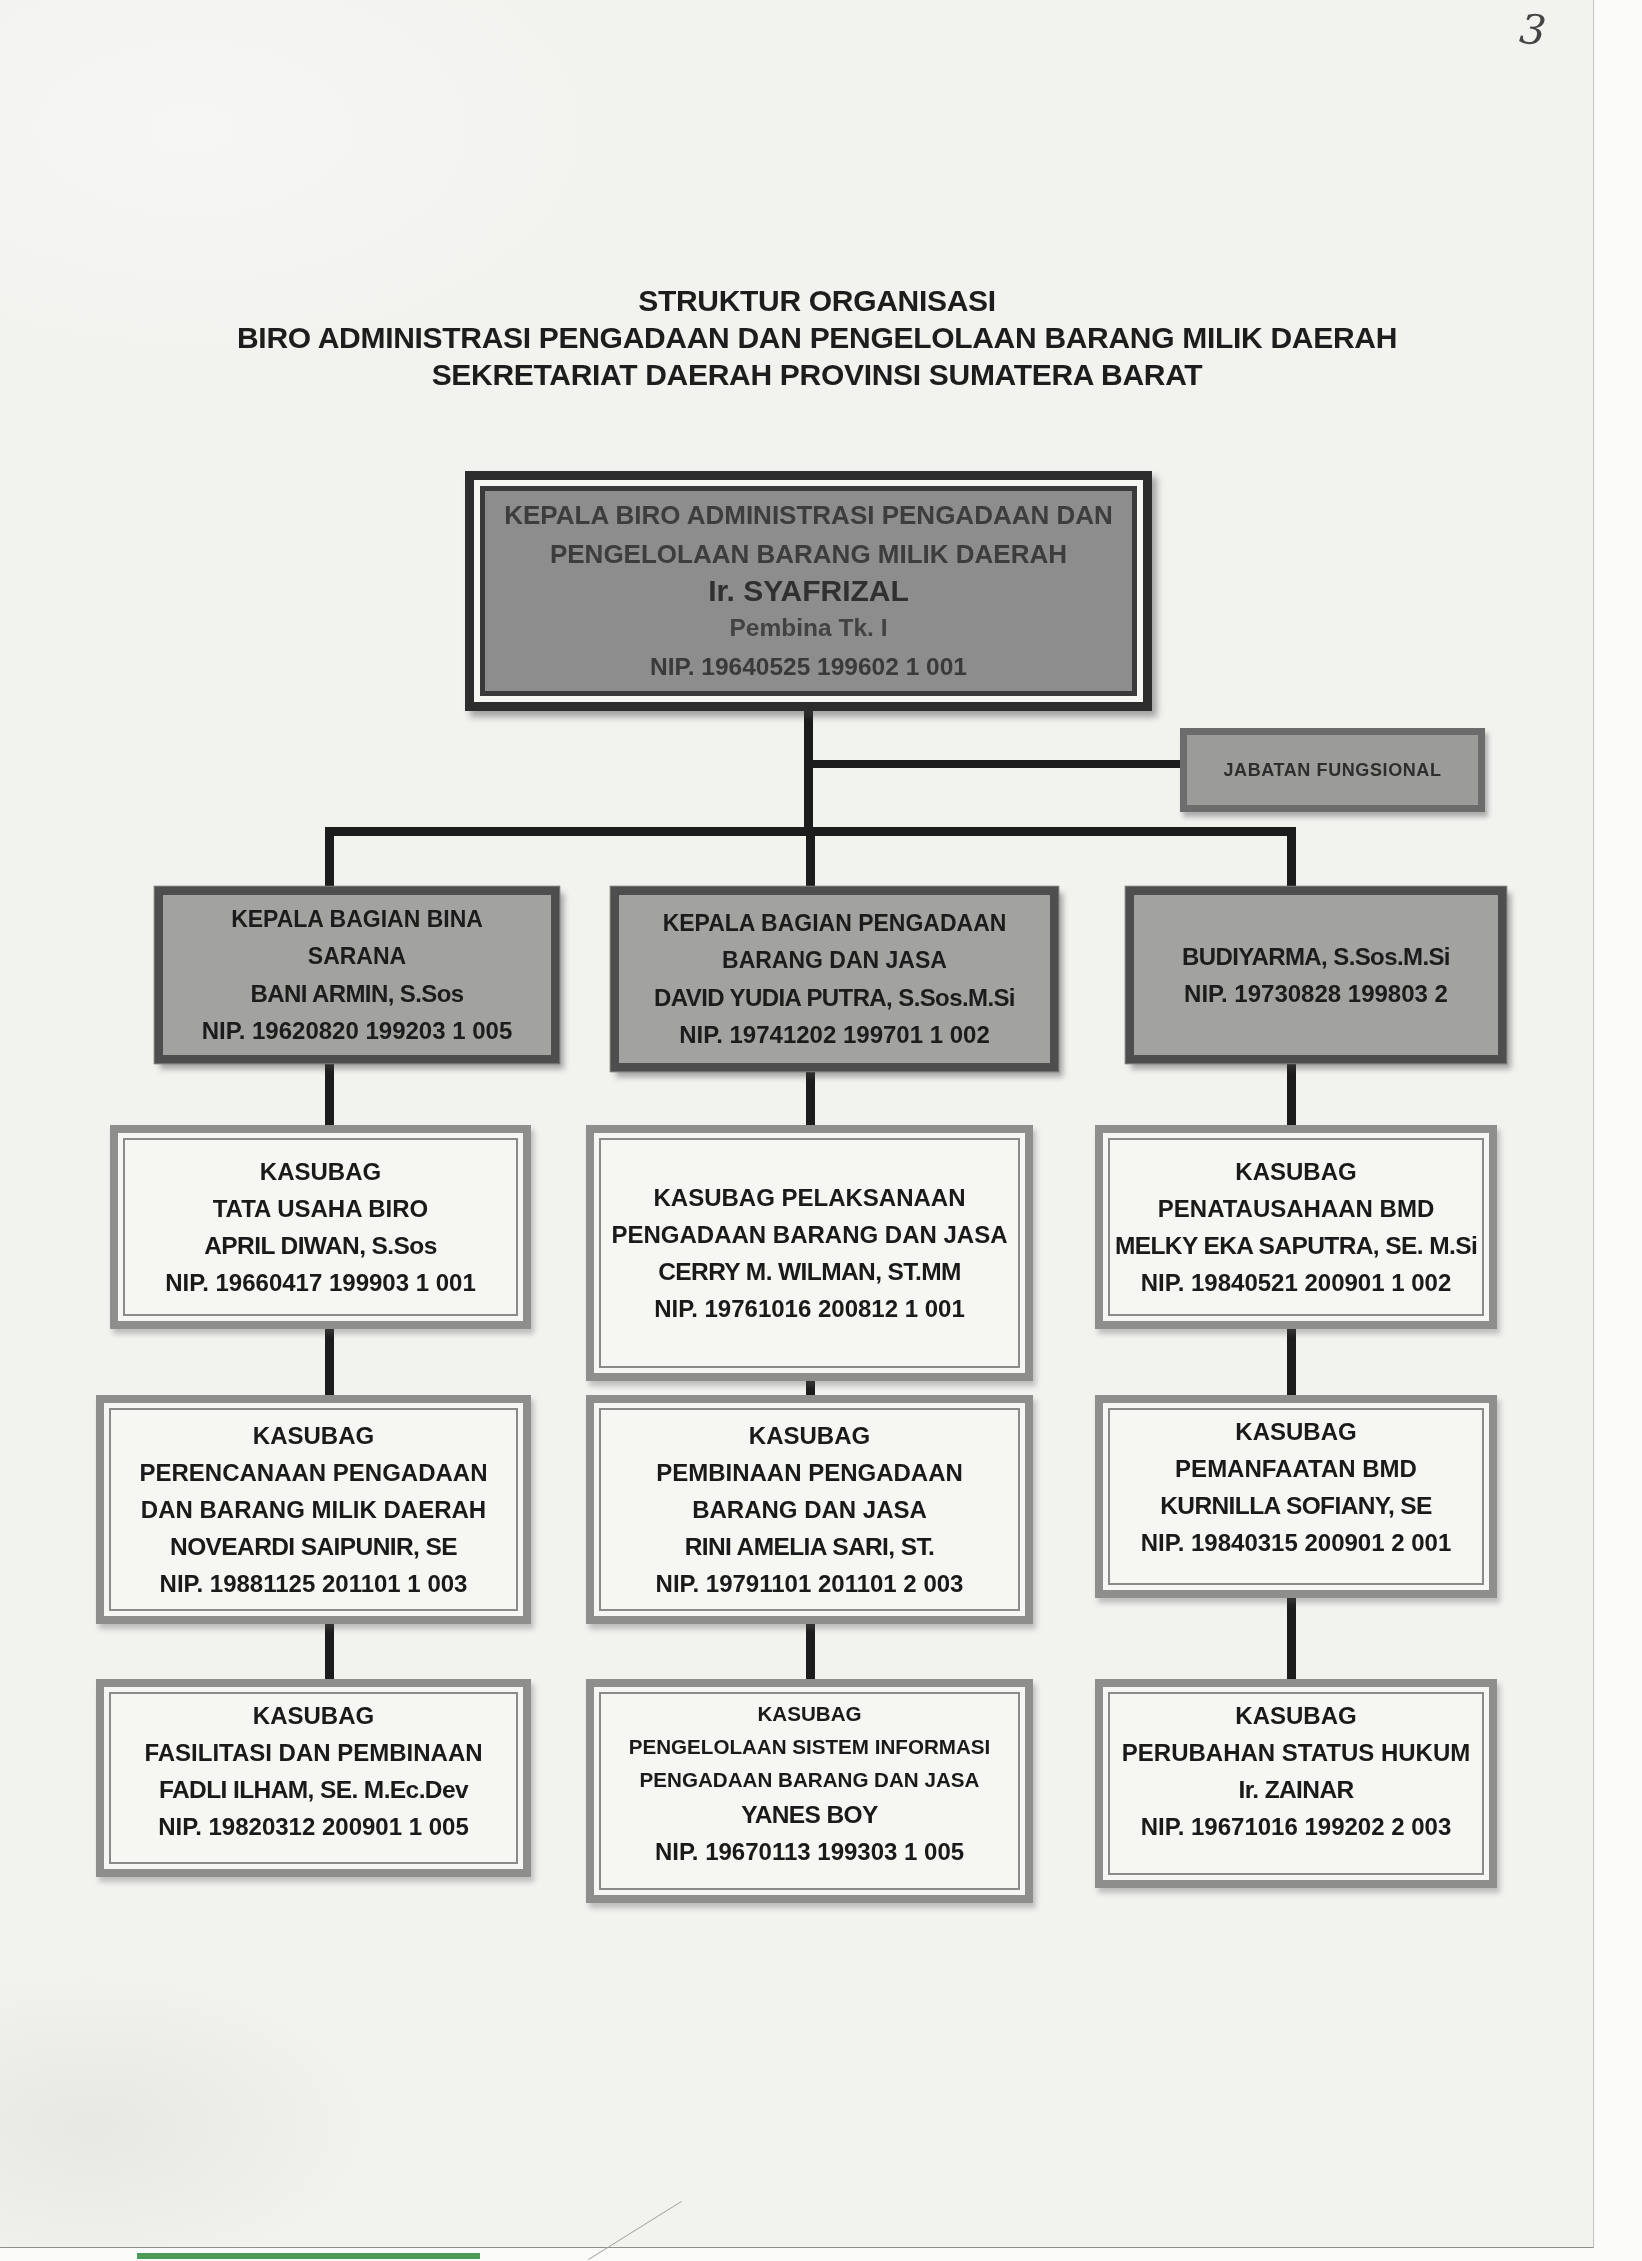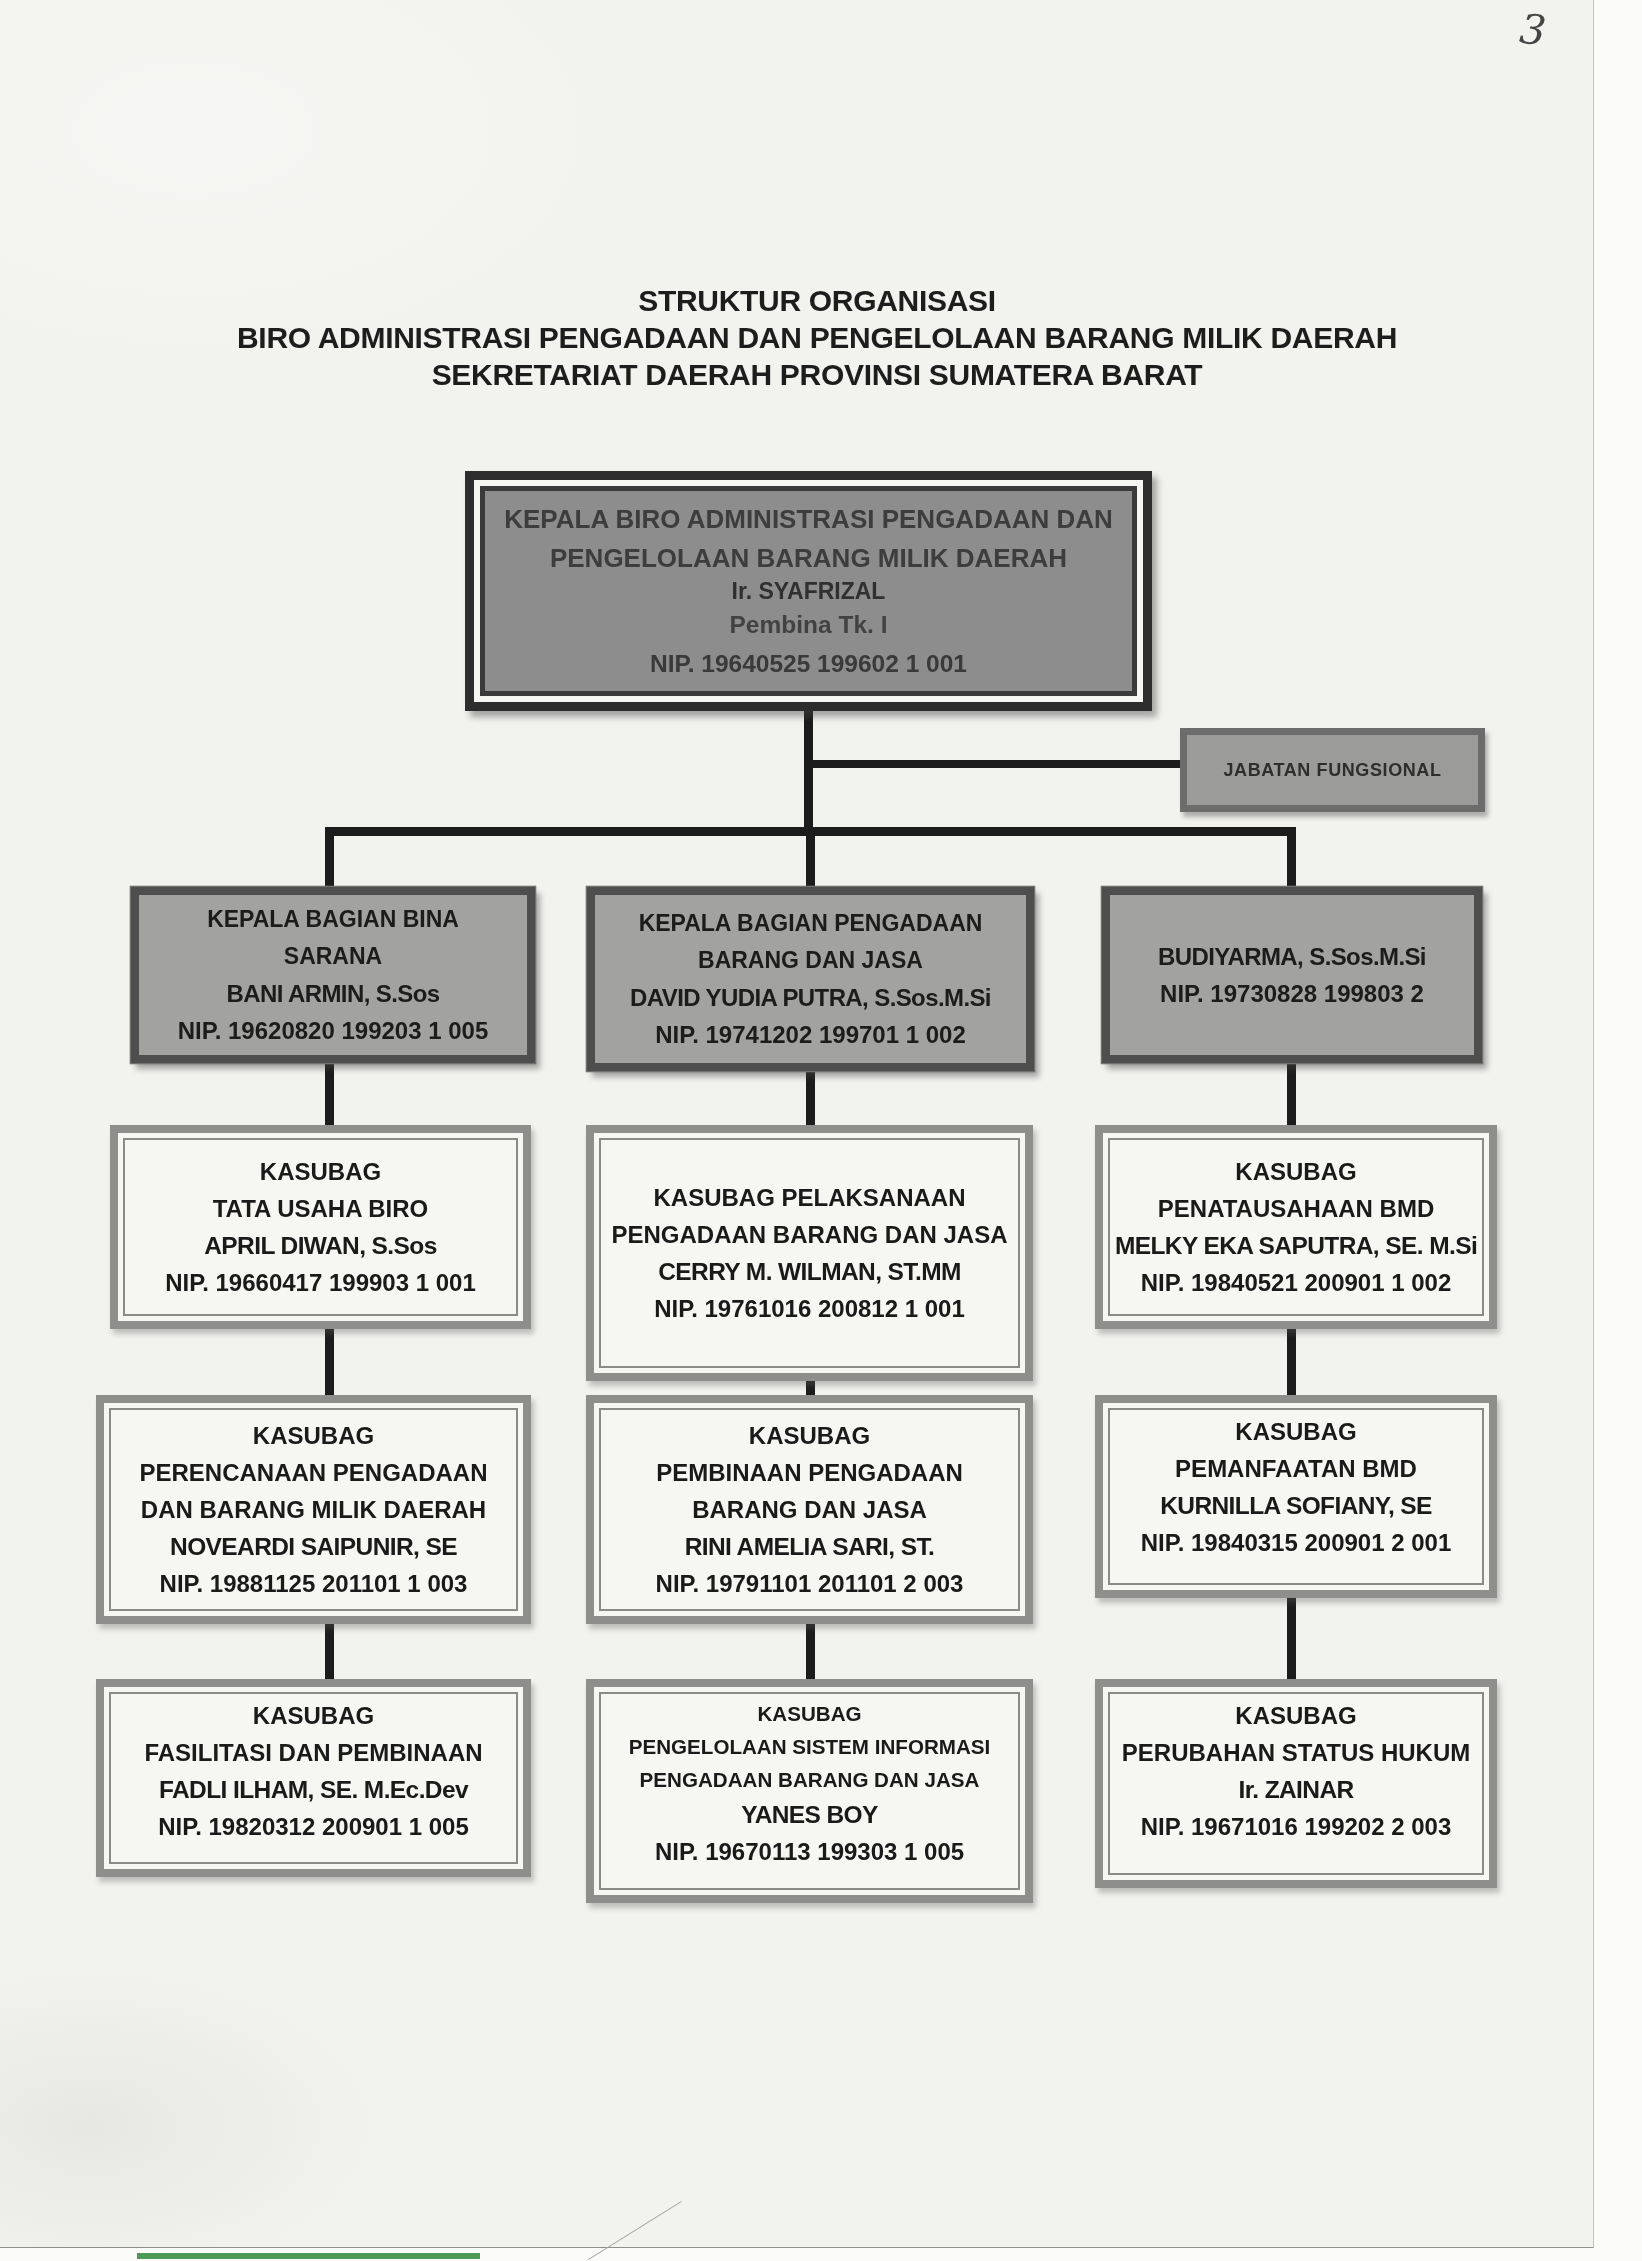--- a/index.html
+++ b/index.html
@@ -66,39 +66,40 @@
     box-shadow:5.2px 6.4px 6.4px rgba(70,70,70,.45);
   }
   .lvl1-in{
     box-sizing:border-box;width:100%;height:100%;
     border:5.8px solid #3a3a3a;
     background:var(--head-fill,#8d8d8d);
     display:flex;flex-direction:column;justify-content:center;align-items:center;
     text-align:center;color:var(--head-text,#3a3a3a);
   }
   .lvl1-in .b-title{font-size:26px;line-height:39px;color:#3d3d3d;}
-  .lvl1-in .b-name{font-size:23px;color:#303030;letter-spacing:0;text-align:right;}
+  .lvl1-in .b-name{font-size:30px;color:#303030;letter-spacing:0;text-align:right;}
   .lvl1-in .b-rank{font-size:24.5px;font-weight:600;color:#424242;line-height:39px;}
   .lvl1-in .b-nip{font-size:24.5px;color:#3a3a3a;line-height:39px;}
 
   
   .b-jf{
     left:1180px;top:728px;width:305px;height:84px;
     border:7px solid var(--jf-border,#6c6c6c);
     background:var(--jf-fill,#9b9b99);
     box-shadow:3.2px 5.2px 4.5px rgba(90,90,90,.45);
   }
   .b-jf .b-title{font-size:18px;font-weight:bold;color:#2e2e2e;letter-spacing:0.6px;}
 
   
   .lvl2{
     border:8.4px solid var(--kepala-border,#4e4e4e);
     background:var(--kepala-fill,#a2a2a0);
     color:#1c1c1c;
     box-shadow:0 0 0 1.3px #71716e, 4.5px 6.4px 5.8px rgba(70,70,70,.45);
+    margin-left:24px;
   }
   .lvl2 .b-title{font-size:23px;line-height:37px;}
   .lvl2 .b-name{font-size:24px;line-height:37px;}
   .lvl2 .b-nip{font-size:24px;line-height:37px;}
   .pos-kc0{left:131px;top:887px;width:404px;height:176px;}
   .pos-kc1{left:587px;top:887px;width:447px;height:184px;}
   .pos-kc2{left:1102px;top:887px;width:380px;height:176px;}
 
   
   .lvl3{

